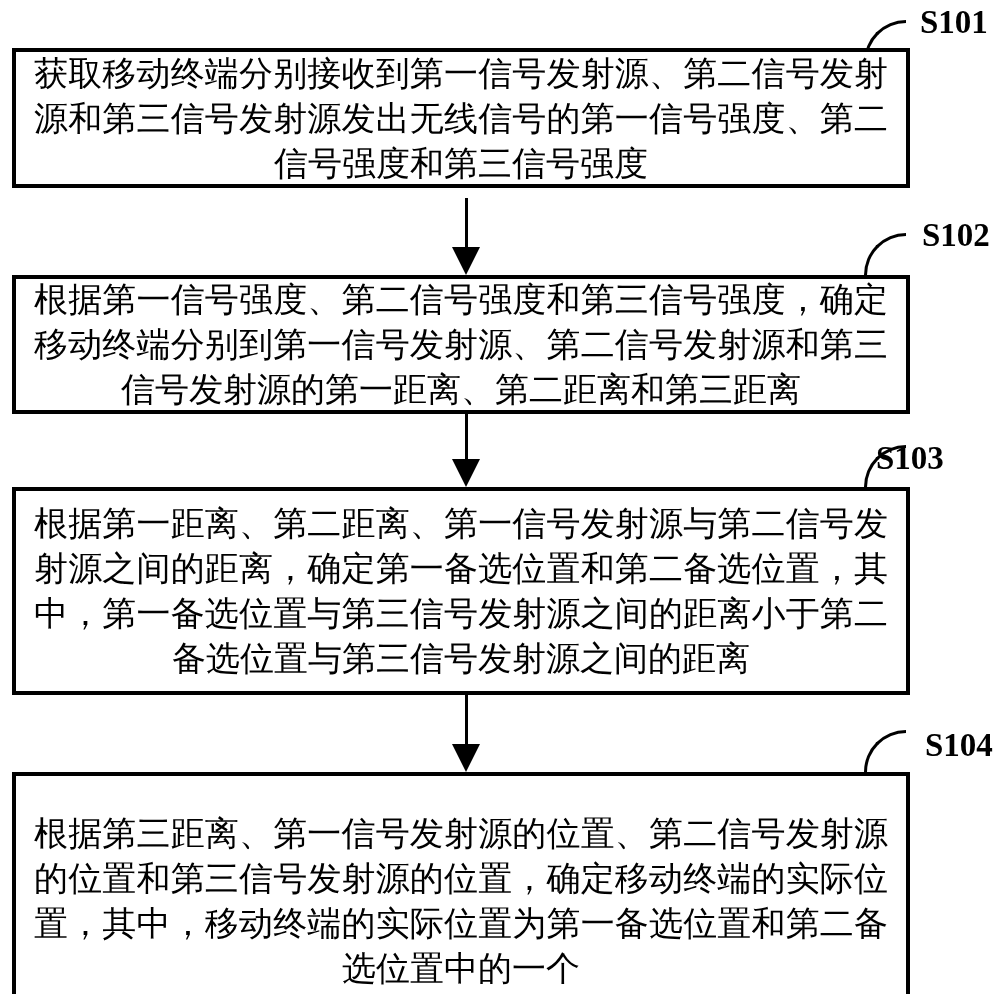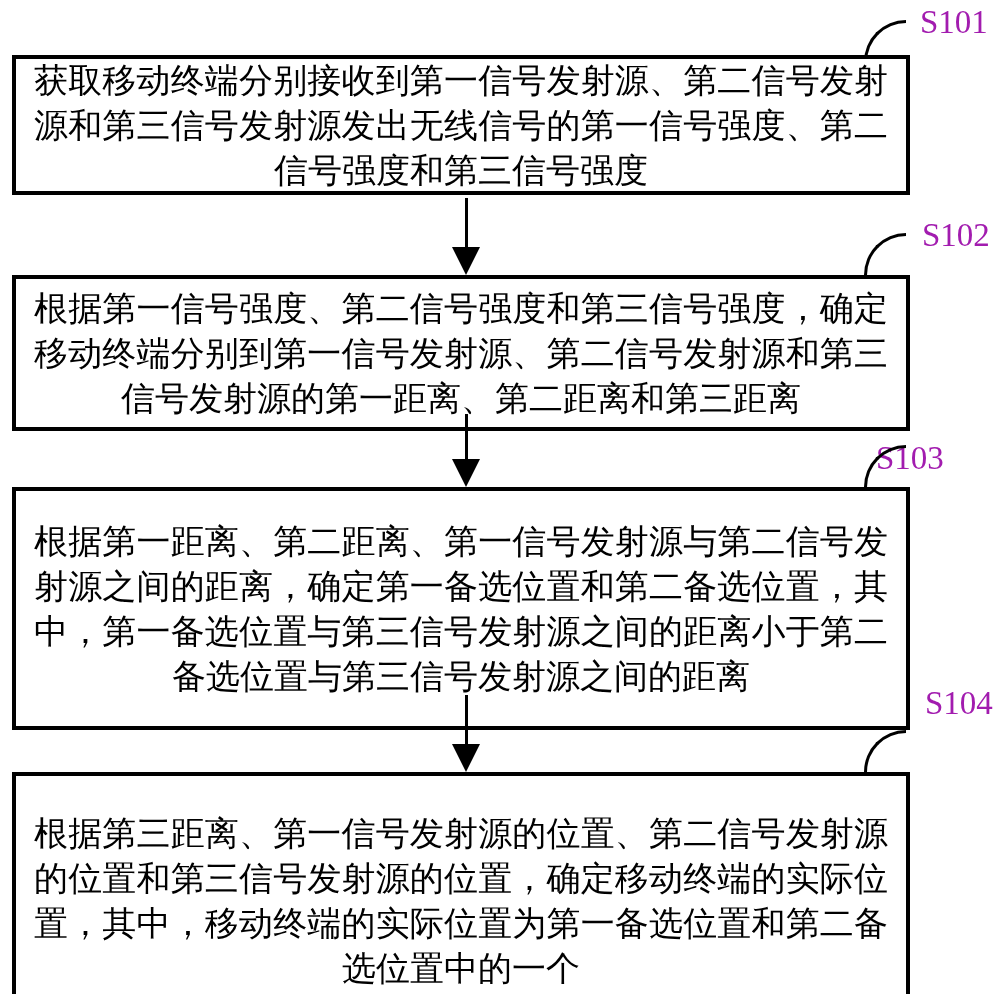--- a/index.html
+++ b/index.html
@@ -33,22 +33,23 @@
     color: #000000;
     text-align: justify;
     text-align-last: center;
     letter-spacing: 0;
   }
   .step-label {
     position: absolute;
     font-family: "Liberation Serif", serif;
     font-size: 33px;
     line-height: 38px;
-    color: #a21caf;
+    color: #000000;
     white-space: nowrap;
+    font-weight: bold;
   }
   .leader-curve {
     position: absolute;
     width: 42px;
     height: 42px;
     box-sizing: border-box;
     border-top: 3px solid #000000;
     border-left: 3px solid #000000;
     border-top-left-radius: 100% 100%;
   }
@@ -61,28 +62,28 @@
   .arrow-head {
     position: absolute;
     left: 452px;
     width: 0;
     height: 0;
     border-left: 14px solid transparent;
     border-right: 14px solid transparent;
     border-top: 28px solid #000000;
   }
   
-  #box1 { top: 55px;  height: 140px; }
-  #box2 { top: 275px; height: 156px; }
-  #box3 { top: 487px; height: 243px; }
+  #box1 { top: 48px;  height: 140px; }
+  #box2 { top: 275px; height: 139px; }
+  #box3 { top: 487px; height: 208px; }
   #box4 { top: 772px; height: 258px; }
   #label1 { left: 920px; top: 3px; }
   #label2 { left: 922px; top: 216px; }
   #label3 { left: 876px; top: 439px; }
-  #label4 { left: 925px; top: 684px; }
+  #label4 { left: 925px; top: 726px; }
   #leader1 { left: 864px; top: 20px; }
   #leader2 { left: 864px; top: 233px; }
   #leader3 { left: 864px; top: 445px; }
   #leader4 { left: 864px; top: 730px; }
   #aline1 { top: 198px; height: 50px; }
   #ahead1 { top: 247px; }
   #aline2 { top: 414px; height: 46px; }
   #ahead2 { top: 459px; }
   #aline3 { top: 695px; height: 49px; }
   #ahead3 { top: 744px; }

